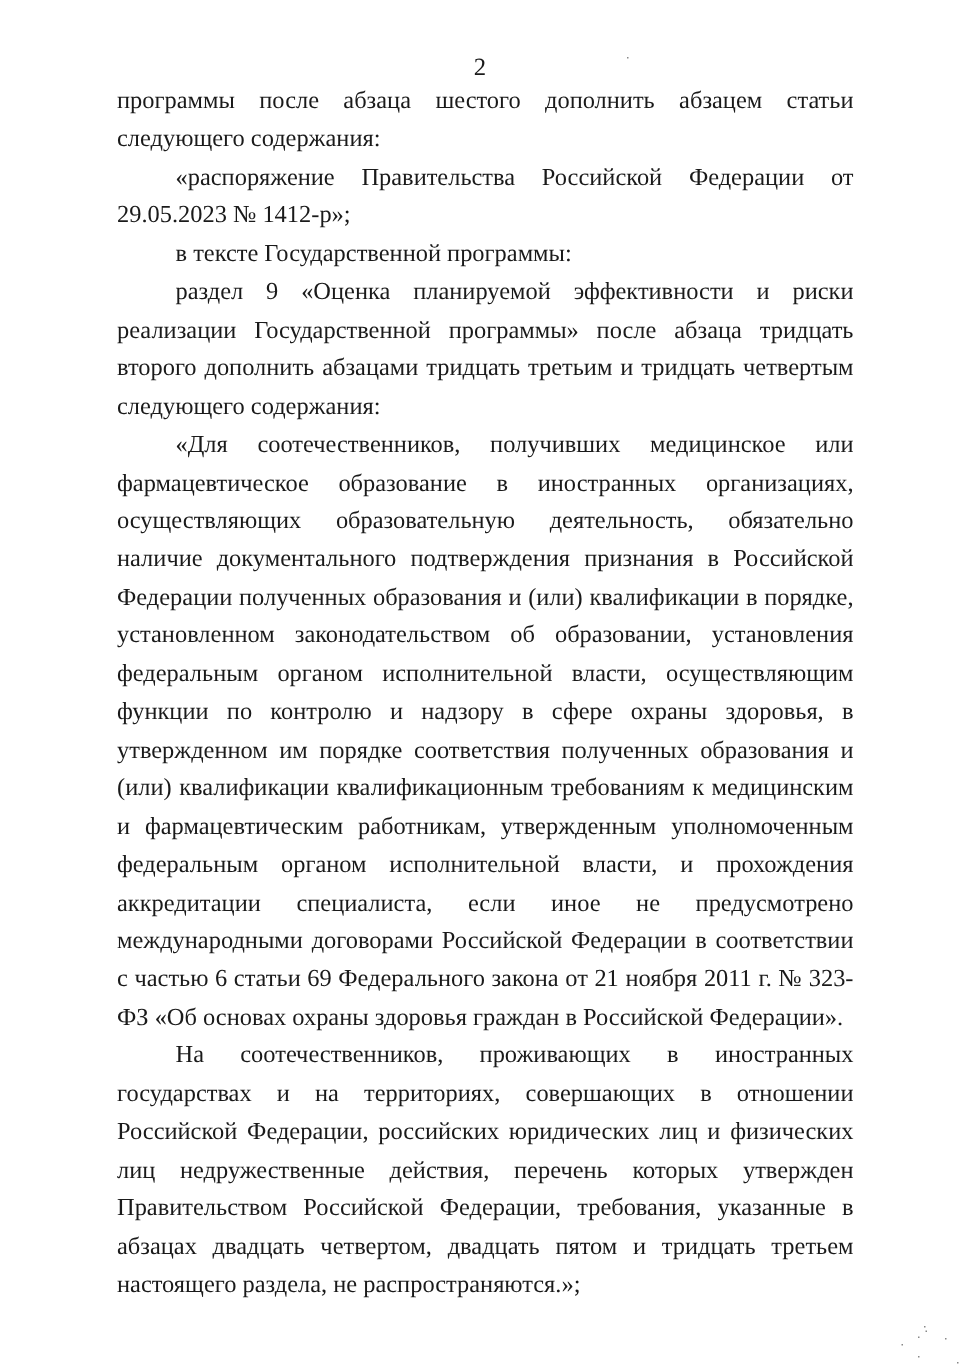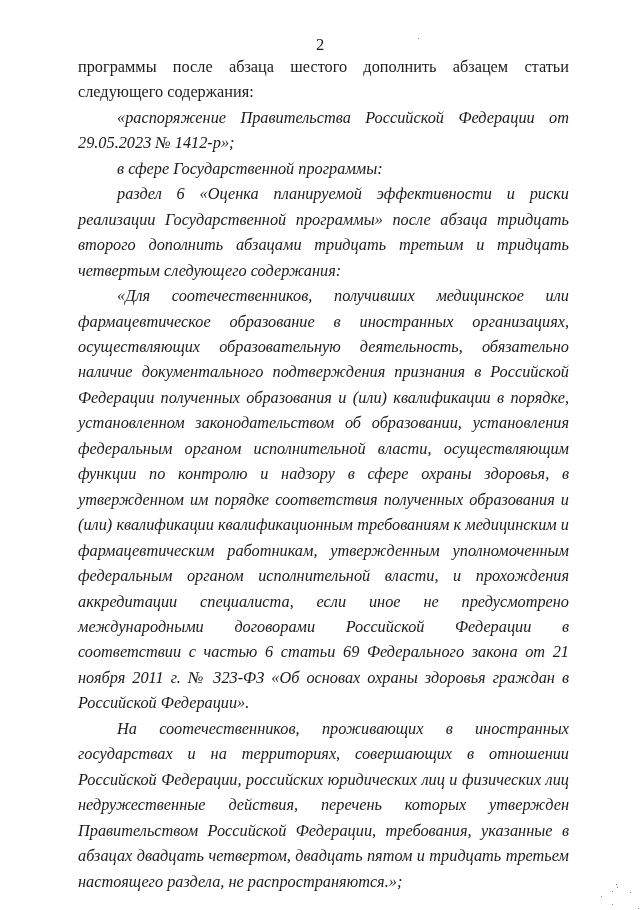--- a/index.html
+++ b/index.html
@@ -32,39 +32,38 @@
     font-size: 16.3px;
     line-height: 25.45px;
   }
   .content p {
     margin: 0;
     text-align: justify;
     text-align-last: left;
   }
   .content p.indent {
     text-indent: 39px;
-    font-style: italic;
   }
   .speck {
     position: absolute;
     width: 1px;
     height: 1px;
     background: #888;
   }
 </style>
 </head>
 <body>
 
 <div class="page-number">2</div>
 
 <div class="content">
   <p>программы после абзаца шестого дополнить абзацем статьи следующего содержания:</p>
   <p class="indent">«распоряжение Правительства Российской Федерации от 29.05.2023 № 1412-р»;</p>
-  <p class="indent">в сфере Государственной программы:</p>
-  <p class="indent">раздел 6 «Оценка планируемой эффективности и риски реализации Государственной программы» после абзаца тридцать второго дополнить абзацами тридцать третьим и тридцать четвертым следующего содержания:</p>
+  <p class="indent">в тексте Государственной программы:</p>
+  <p class="indent">раздел 9 «Оценка планируемой эффективности и риски реализации Государственной программы» после абзаца тридцать второго дополнить абзацами тридцать третьим и тридцать четвертым следующего содержания:</p>
   <p class="indent">«Для соотечественников, получивших медицинское или фармацевтическое образование в иностранных организациях, осуществляющих образовательную деятельность, обязательно наличие документального подтверждения признания в Российской Федерации полученных образования и (или) квалификации в порядке, установленном законодательством об образовании, установления федеральным органом исполнительной власти, осуществляющим функции по контролю и надзору в сфере охраны здоровья, в утвержденном им порядке соответствия полученных образования и (или) квалификации квалификационным требованиям к медицинским и фармацевтическим работникам, утвержденным уполномоченным федеральным органом исполнительной власти, и прохождения аккредитации специалиста, если иное не предусмотрено международными договорами Российской Федерации в соответствии с частью 6 статьи 69 Федерального закона от 21 ноября 2011 г. № 323-ФЗ «Об основах охраны здоровья граждан в Российской Федерации».</p>
   <p class="indent">На соотечественников, проживающих в иностранных государствах и на территориях, совершающих в отношении Российской Федерации, российских юридических лиц и физических лиц недружественные действия, перечень которых утвержден Правительством Российской Федерации, требования, указанные в абзацах двадцать четвертом, двадцать пятом и тридцать третьем настоящего раздела, не распространяются.»;</p>
 </div>
 
 <div class="speck" style="left:616px;top:884px;"></div>
 <div class="speck" style="left:617px;top:887px;"></div>
 <div class="speck" style="left:612px;top:891px;"></div>
 <div class="speck" style="left:601px;top:896px;"></div>
 <div class="speck" style="left:630px;top:892px;"></div>
 <div class="speck" style="left:612px;top:904px;"></div>

